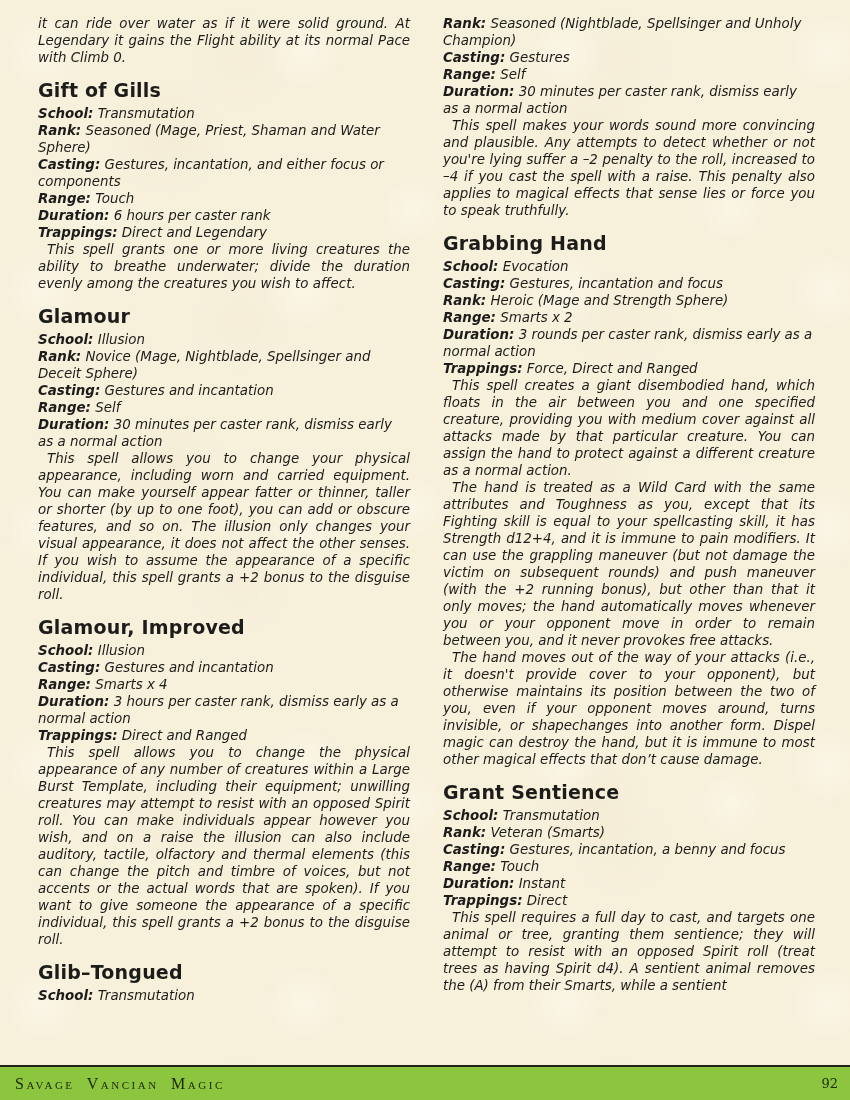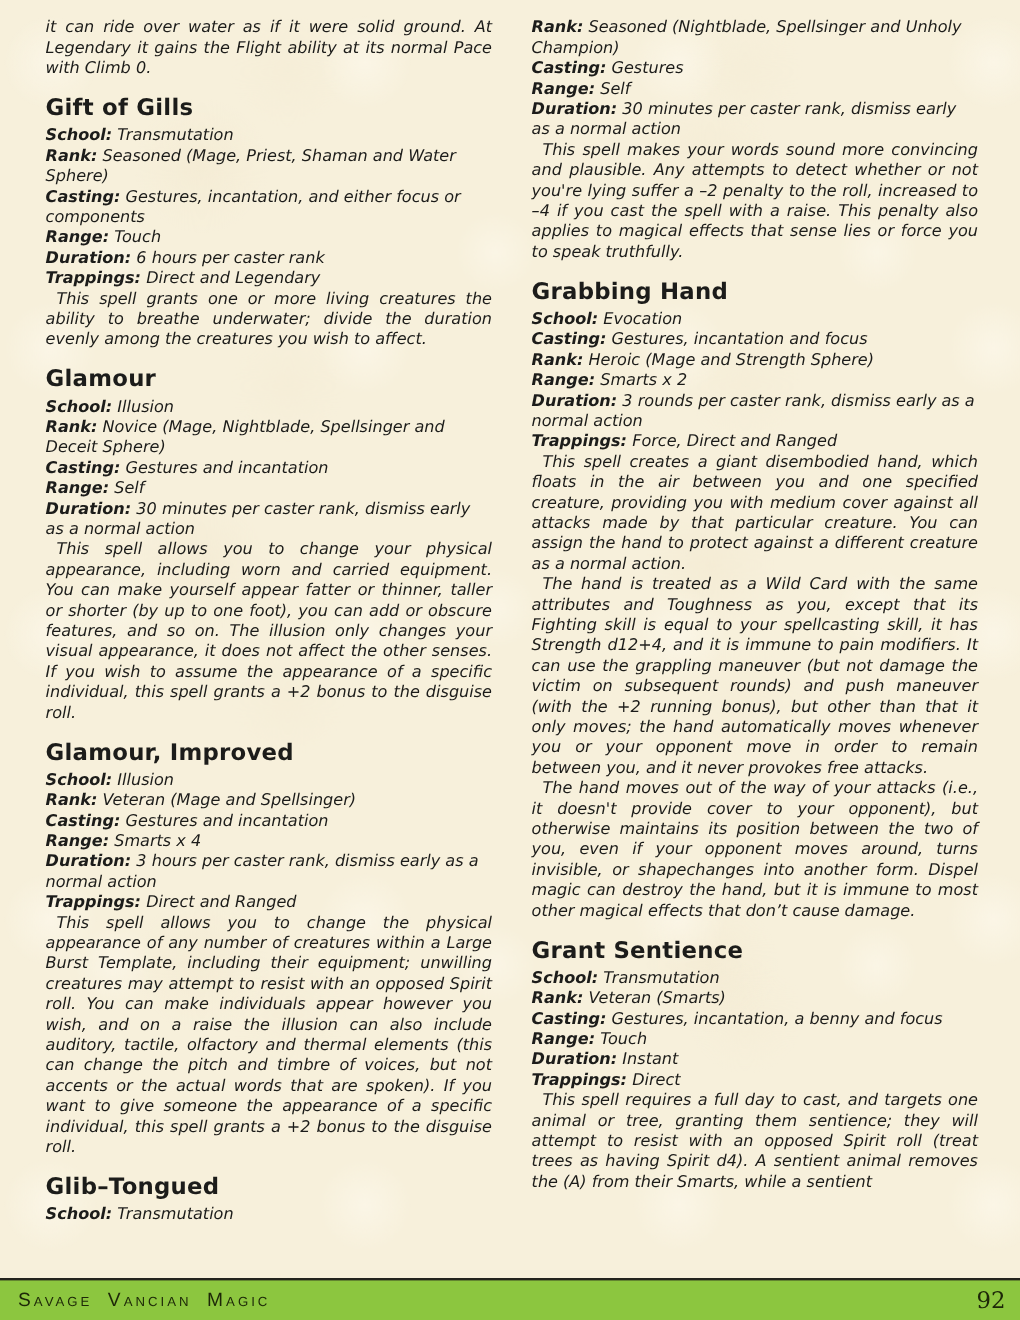--- a/index.html
+++ b/index.html
@@ -50,30 +50,30 @@
     height: 35px;
     box-sizing: border-box;
     background: var(--footer_green, #8cc63f);
     border-top: 2px solid #23231d;
     display: flex;
     align-items: center;
     justify-content: space-between;
     padding: 0 12px 0 15px;
   }
   .footer-title {
-    font-family: Liberation Sans, sans-serif;
+    font-family: Liberation Serif, serif;
     font-variant: small-caps;
     font-size: 16px;
     letter-spacing: 2.5px;
     word-spacing: 6px;
     color: var(--footer_ink, #1d2708);
   }
   .footer-page {
     font-family: "DejaVu Serif", "Liberation Serif", serif;
-    font-size: 19px;
+    font-size: 13px;
     color: var(--footer_ink, #1d2708);
   }
 </style>
 </head>
 <body>
 
 <div class="page">
   <div class="content">
     <div class="column">
         <p class="para cont">it can ride over water as if it were solid ground. At Legendary it gains the Flight ability at its normal Pace with Climb 0.</p>
@@ -87,21 +87,20 @@
         <p class="para">This spell grants one or more living creatures the ability to breathe underwater; divide the duration evenly among the creatures you wish to affect.</p>
         <h2 class="spell-title">Glamour</h2>
         <div class="stat"><b>School:</b> <span>Illusion</span></div>
         <div class="stat"><b>Rank:</b> <span>Novice (Mage, Nightblade, Spellsinger and Deceit Sphere)</span></div>
         <div class="stat"><b>Casting:</b> <span>Gestures and incantation</span></div>
         <div class="stat"><b>Range:</b> <span>Self</span></div>
         <div class="stat"><b>Duration:</b> <span>30 minutes per caster rank, dismiss early as a normal action</span></div>
         <p class="para">This spell allows you to change your physical appearance, including worn and carried equipment. You can make yourself appear fatter or thinner, taller or shorter (by up to one foot), you can add or obscure features, and so on. The illusion only changes your visual appearance, it does not affect the other senses. If you wish to assume the appearance of a specific individual, this spell grants a +2 bonus to the disguise roll.</p>
         <h2 class="spell-title">Glamour, Improved</h2>
         <div class="stat"><b>School:</b> <span>Illusion</span></div>
-        <div class="stat"><b>Rank:</b> <span>Veteran (Mage and Spellsinger)</span></div>
         <div class="stat"><b>Casting:</b> <span>Gestures and incantation</span></div>
         <div class="stat"><b>Range:</b> <span>Smarts x 4</span></div>
         <div class="stat"><b>Duration:</b> <span>3 hours per caster rank, dismiss early as a normal action</span></div>
         <div class="stat"><b>Trappings:</b> <span>Direct and Ranged</span></div>
         <p class="para">This spell allows you to change the physical appearance of any number of creatures within a Large Burst Template, including their equipment; unwilling creatures may attempt to resist with an opposed Spirit roll. You can make individuals appear however you wish, and on a raise the illusion can also include auditory, tactile, olfactory and thermal elements (this can change the pitch and timbre of voices, but not accents or the actual words that are spoken). If you want to give someone the appearance of a specific individual, this spell grants a +2 bonus to the disguise roll.</p>
         <h2 class="spell-title">Glib–Tongued</h2>
         <div class="stat"><b>School:</b> <span>Transmutation</span></div>
       </div>
     <div class="column">
         <div class="stat"><b>Rank:</b> <span>Seasoned (Nightblade, Spellsinger and Unholy Champion)</span></div>

